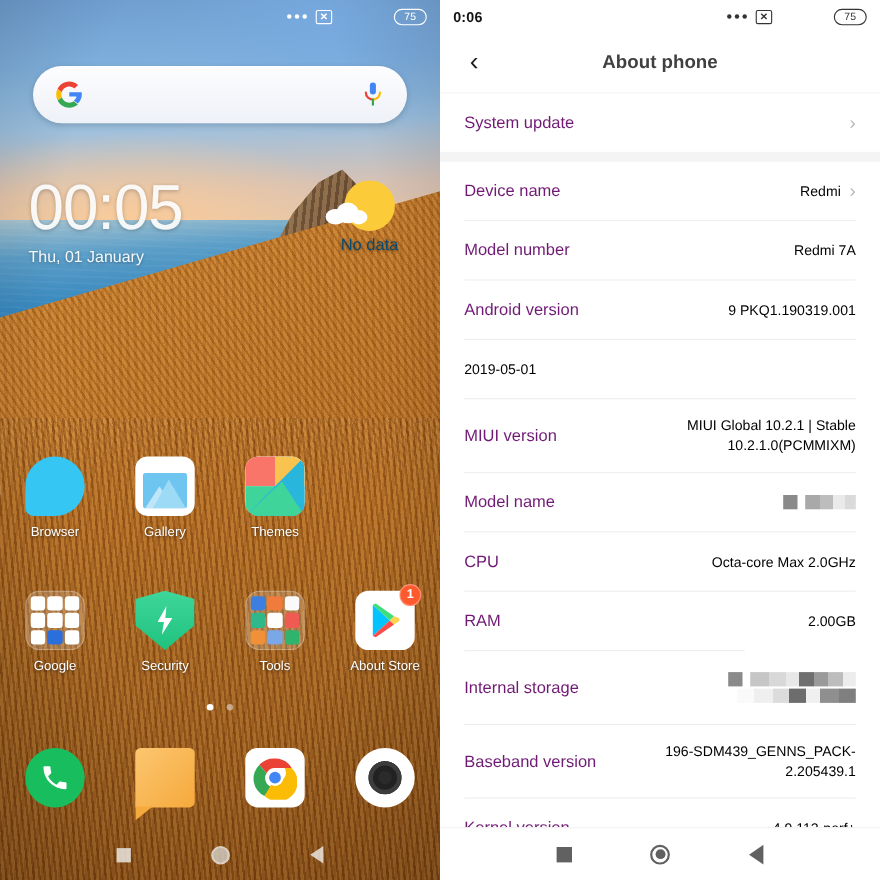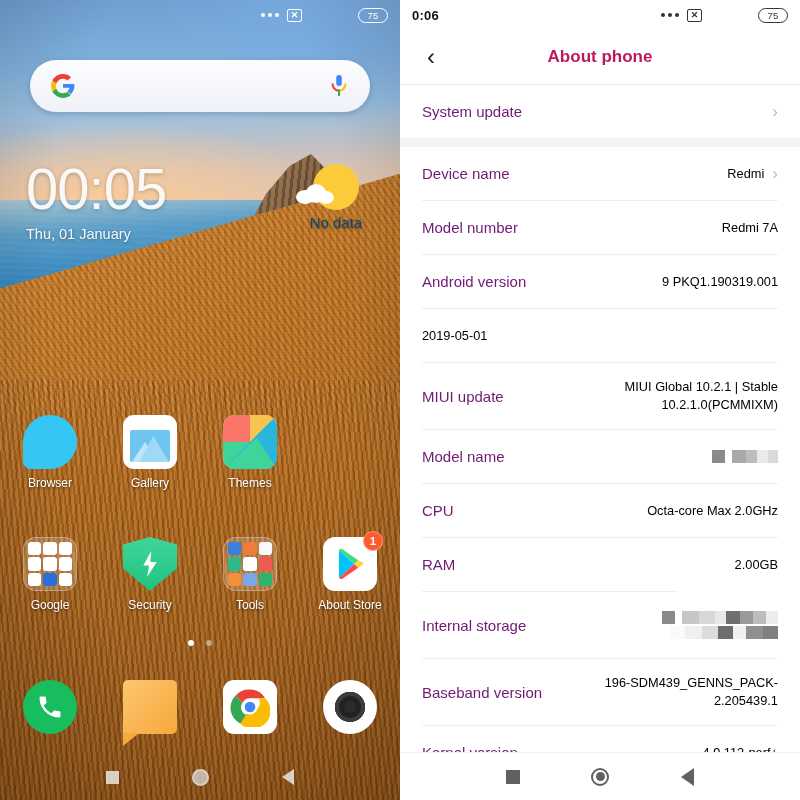--- a/index.html
+++ b/index.html
@@ -235,21 +235,21 @@
   .r-sbright .sb-nosim { border-color: #333; color: #333; }
   .r-sbright .sb-batt { border-color: #333; color: #333; }
 
   .r-appbar { height: 54px; display: flex; align-items: center; padding: 0 14px; background: #fff; position: relative; }
   .backbtn {
     width: 34px; height: 34px; display: flex; align-items: center; justify-content: center;
     font-size: 24px; color: #1c1c1c; line-height: 1;
   }
   .r-title {
     position: absolute; left: 0; right: 0; text-align: center;
-    font-size: 17px; font-weight: 700; color: #be185d; pointer-events: none;
+    font-size: 17px; font-weight: 700; color: #404040; pointer-events: none;
   }
 
   .listwrap { background: #fff; }
   .row {
     display: flex; align-items: center; justify-content: space-between;
     padding: 0 22px; min-height: 53px; gap: 14px; position: relative;
   }
   .row .k { font-size: 15px; color: #701a75; white-space: nowrap; text-align: right; }
   .row .v {
     font-size: 12.8px; color: #000000; text-align: right; line-height: 1.38;
@@ -547,21 +547,21 @@
         <span class="v">9 PKQ1.190319.001</span>
       </div>
       <div class="divider"></div>
 
       <div class="row">
         <span class="v">2019-05-01</span>
       </div>
       <div class="divider"></div>
 
       <div class="row tall">
-        <span class="k">MIUI update</span>
+        <span class="k">MIUI version</span>
         <span class="v">MIUI Global 10.2.1 | Stable 10.2.1.0(PCMMIXM)</span>
       </div>
       <div class="divider"></div>
 
       <div class="row">
         <span class="k">Model name</span>
         <span class="redact one">
           <span class="rb"></span>
             <span class="rb"></span>
         </span>

